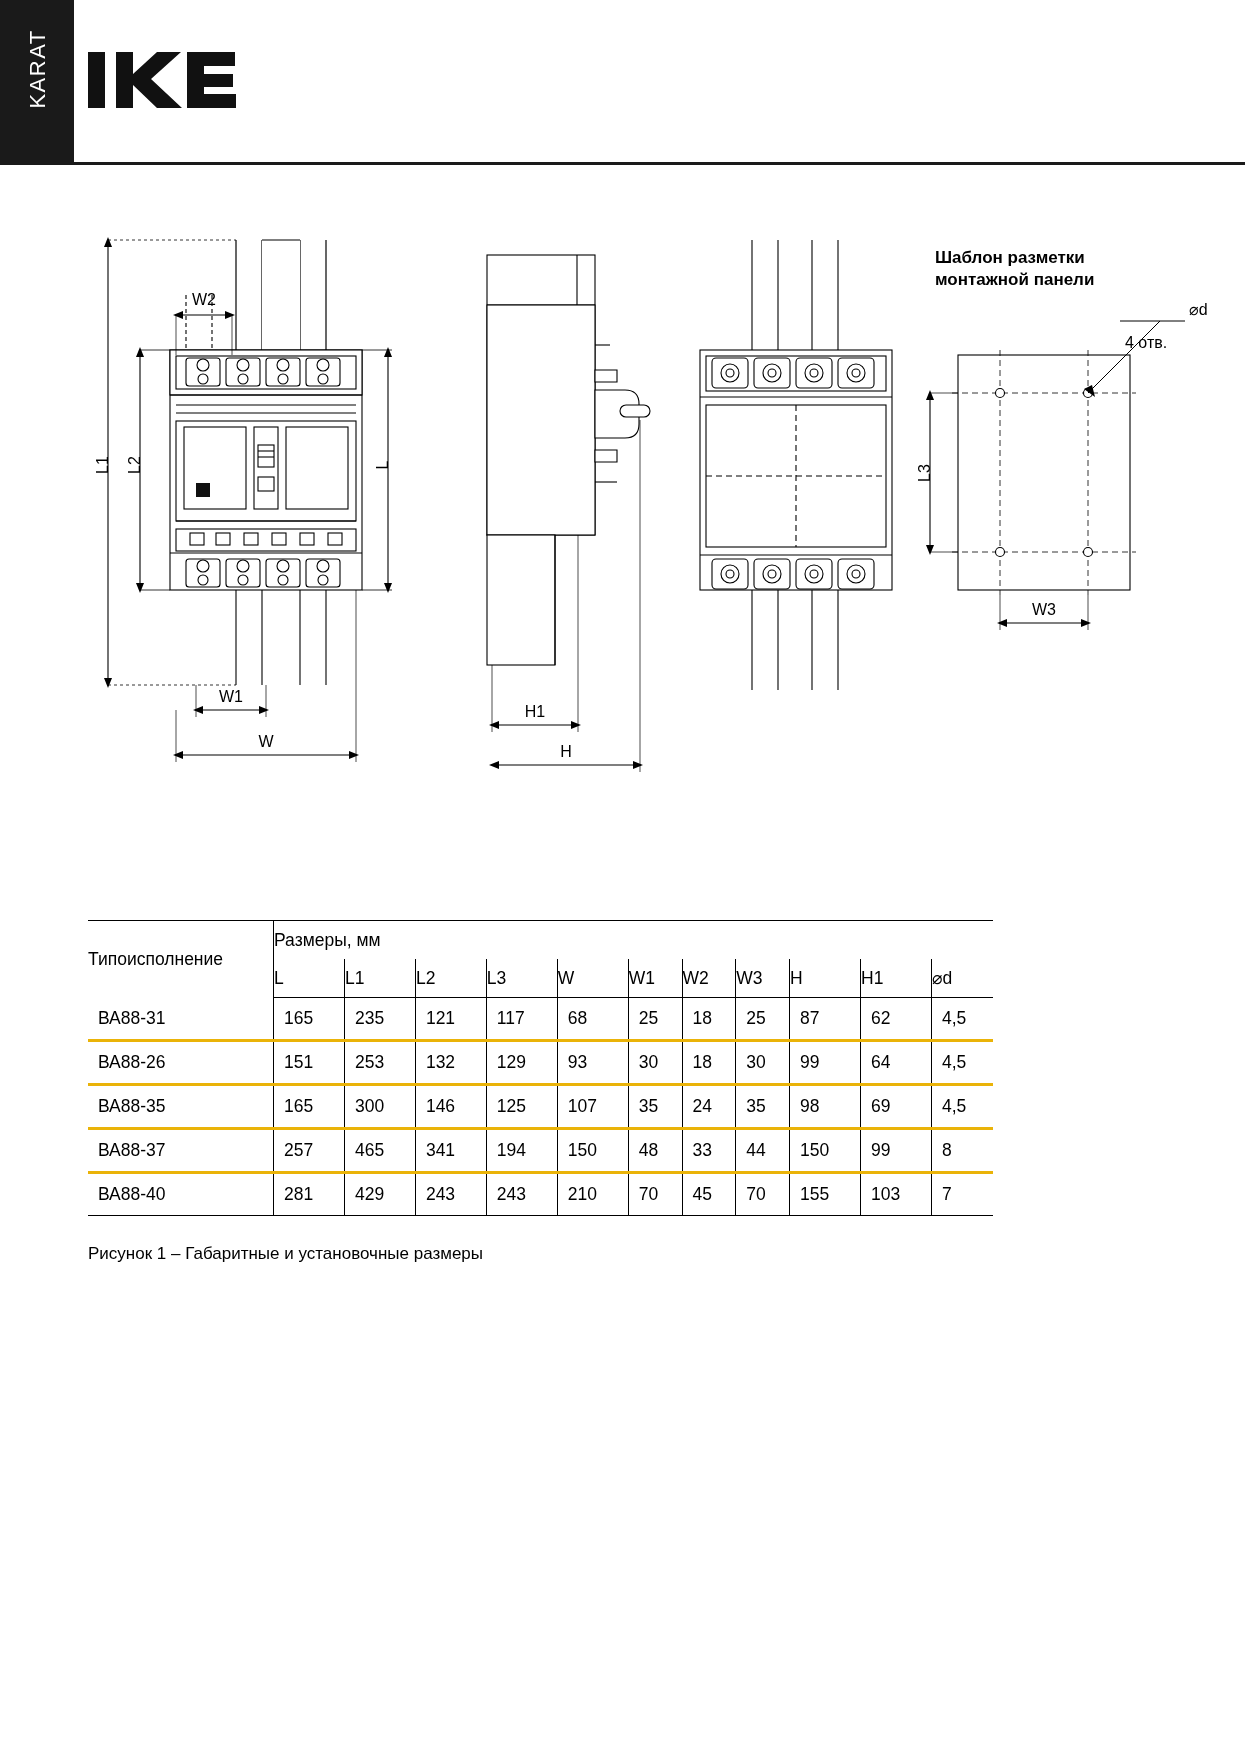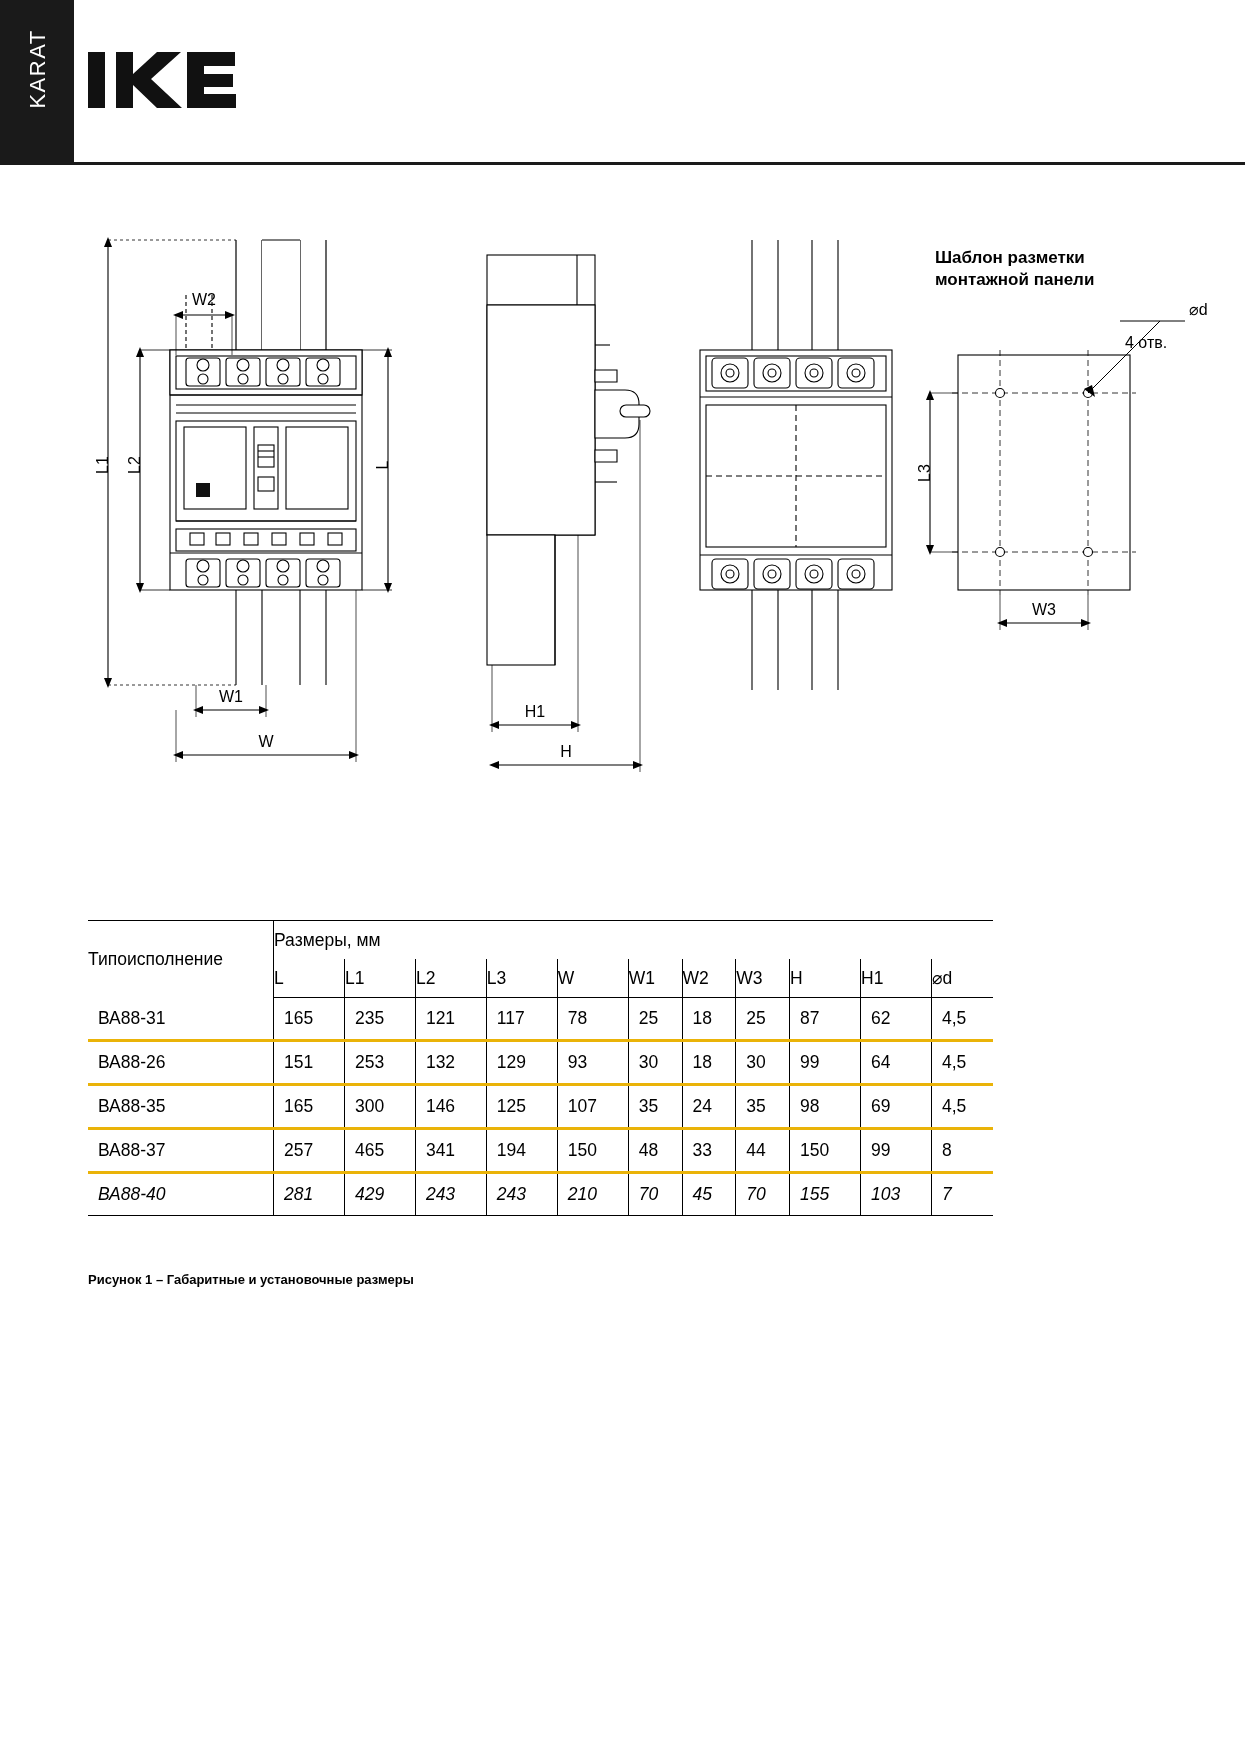--- a/index.html
+++ b/index.html
@@ -96,30 +96,29 @@
     border-bottom: 1.6px solid #000;
     padding-left: 10px;
   }
   .dims tbody td {
     height: 41px;
     border-bottom: 3px solid #eab308;
     padding-left: 10px;
   }
   .dims tbody tr:last-child td {
     border-bottom: 1.6px solid #000;
-    font-style: italic;
   }
   .col-type { width: 175px; margin-left: 48px; }
   .vsep { border-left: 1.2px solid #000; }
   .caption {
     position: absolute;
     left: 88px;
-    top: 1272px;
-    font-size: 13px;
-    font-weight: bold;
+    top: 1244px;
+    font-size: 17px;
+    font-weight: normal;
   }
 
   
   .dtext {
     font-size: 16px;
   }
 </style>
 </head>
 <body>
 
@@ -410,21 +409,21 @@
         <th class="vsep">⌀d</th>
       </tr>
     </thead>
     <tbody>
       <tr>
         <td class="col-type">ВА88-31</td>
         <td class="vsep">165</td>
         <td class="vsep">235</td>
         <td class="vsep">121</td>
         <td class="vsep">117</td>
-        <td class="vsep">78</td>
+        <td class="vsep">68</td>
         <td class="vsep">25</td>
         <td class="vsep">18</td>
         <td class="vsep">25</td>
         <td class="vsep">87</td>
         <td class="vsep">62</td>
         <td class="vsep">4,5</td>
       </tr>
       <tr>
         <td class="col-type">ВА88-26</td>
         <td class="vsep">151</td>

